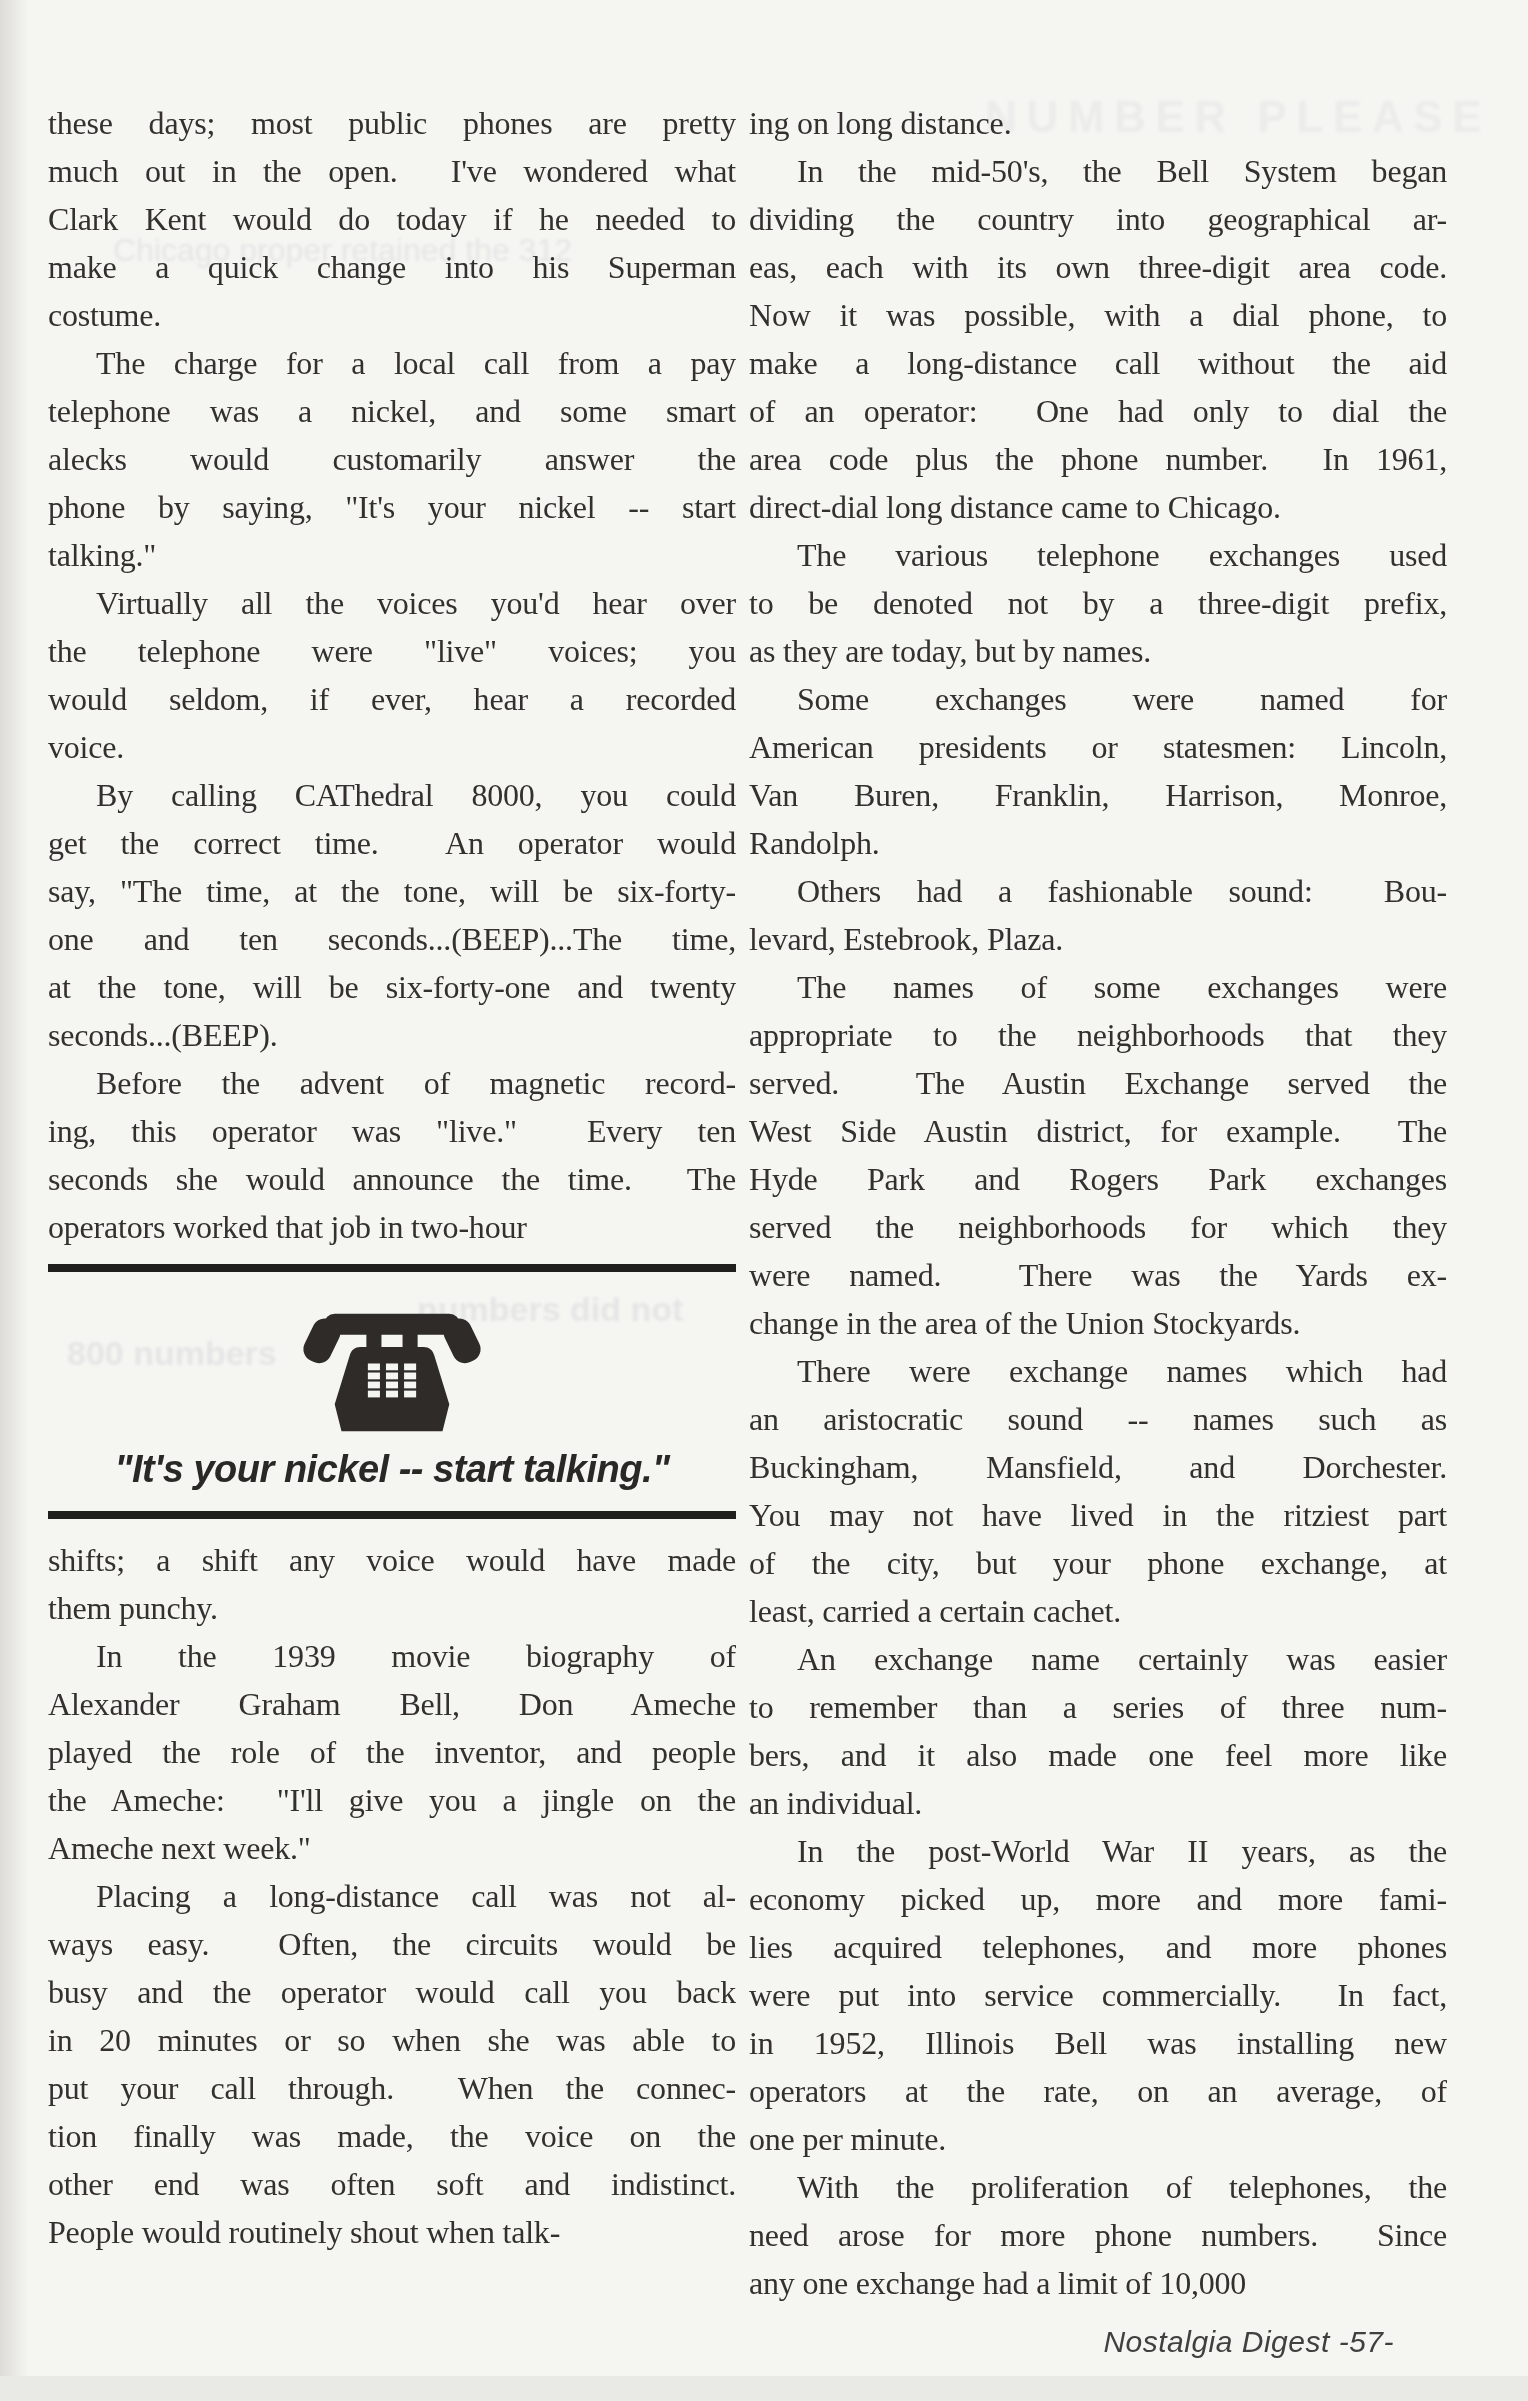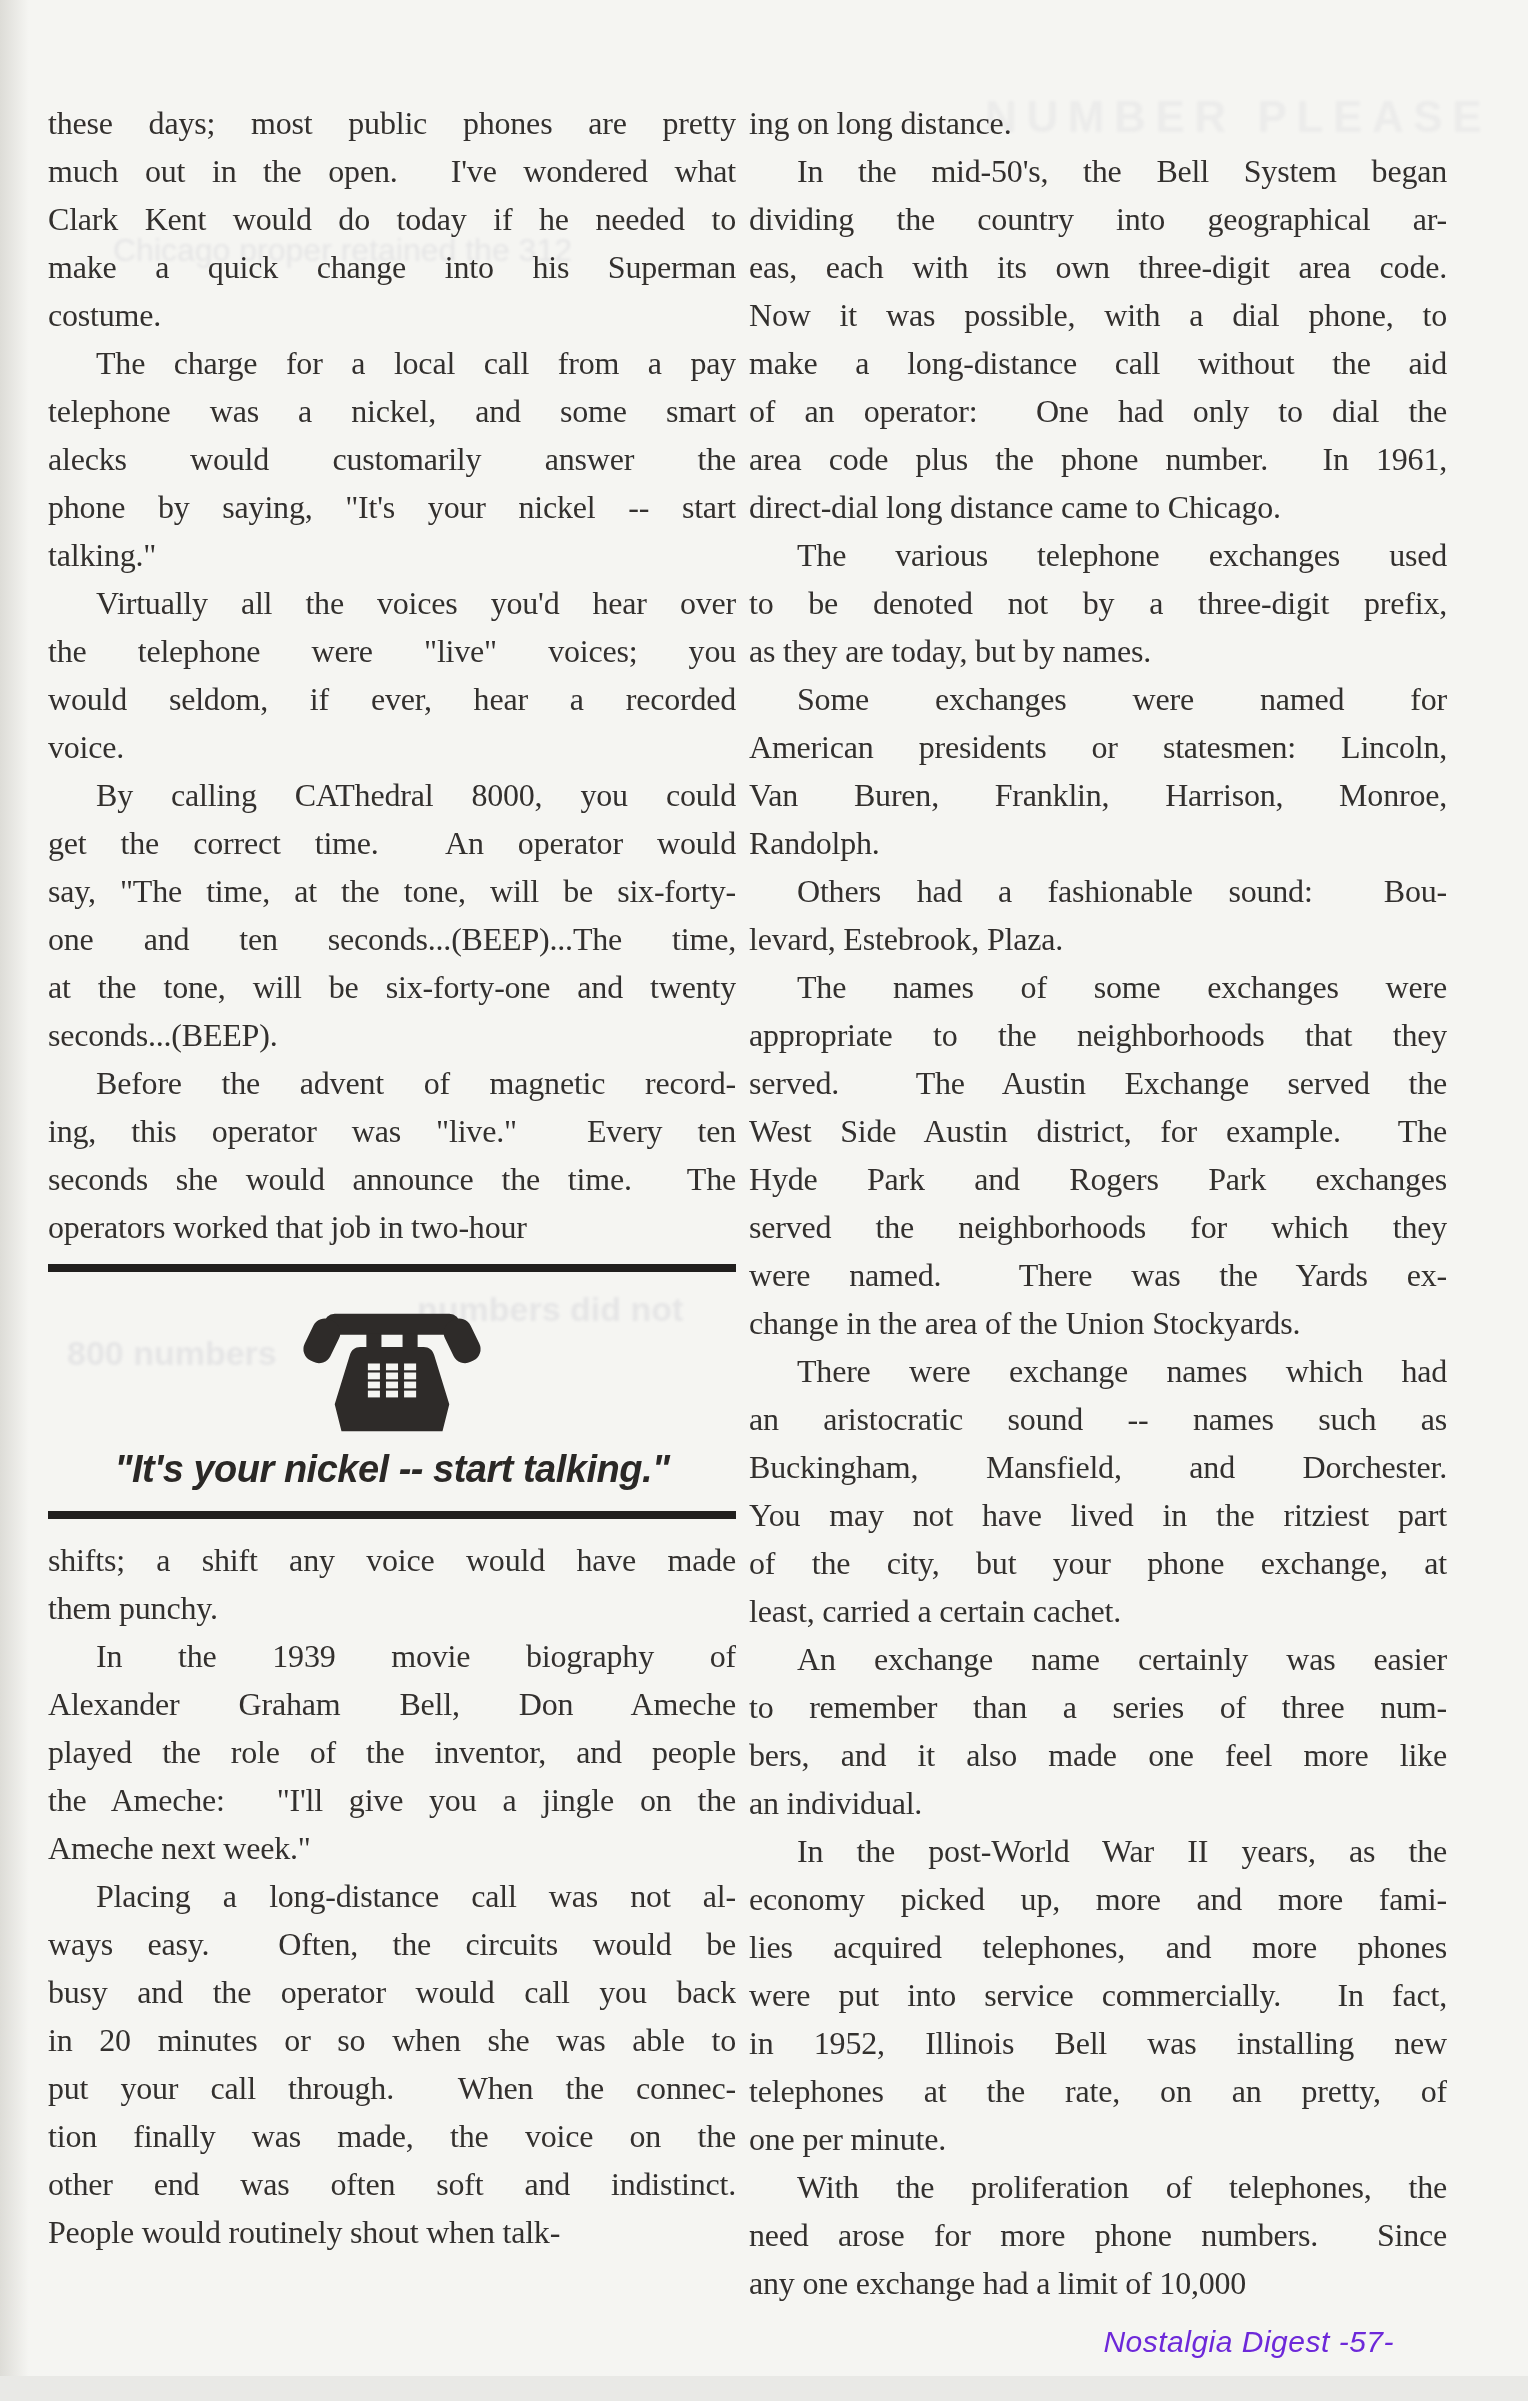--- a/index.html
+++ b/index.html
@@ -43,21 +43,21 @@
     margin-top:1.9px;line-height:50px;height:50px;
     font-family:"Liberation Sans","DejaVu Sans",sans-serif;
     font-style:italic;font-weight:bold;
     font-size:38px;letter-spacing:-0.5px;
     color:#2a2826;text-align:center;
   }
   .footer{
     position:absolute;top:2325px;right:134px;
     font-family:"Liberation Sans","DejaVu Sans",sans-serif;
     font-style:italic;font-weight:500;
-    font-size:30px;color:#6d28d9;letter-spacing:0.5px;
+    font-size:30px;color:#404040;letter-spacing:0.5px;
   }
   
   .ghost{
     position:absolute;
     font-family:"Liberation Sans","DejaVu Sans",sans-serif;
     color:#5d5d7a;filter:blur(1.4px);
     pointer-events:none;white-space:nowrap;
   }
   .ghost-1{left:985px;top:92px;font-size:44px;font-weight:bold;letter-spacing:9.6px;opacity:.06;}
   .ghost-2{left:113px;top:232px;font-size:32px;opacity:.10;}
@@ -222,21 +222,21 @@
         <div class="line">to remember than a series of three num-</div>
         <div class="line">bers, and it also made one feel more like</div>
         <div class="line last">an individual.</div>
       </div>
       <div class="para">
         <div class="line indent">In the post-World War II years, as the</div>
         <div class="line">economy picked up, more and more fami-</div>
         <div class="line">lies acquired telephones, and more phones</div>
         <div class="line">were put into service commercially.  In fact,</div>
         <div class="line">in 1952, Illinois Bell was installing new</div>
-        <div class="line">telephones at the rate, on an pretty, of</div>
+        <div class="line">operators at the rate, on an average, of</div>
         <div class="line last">one per minute.</div>
       </div>
       <div class="para">
         <div class="line indent">With the proliferation of telephones, the</div>
         <div class="line">need arose for more phone numbers.  Since</div>
         <div class="line last">any one exchange had a limit of 10,000</div>
       </div>
     </div>
 
   <div class="footer">Nostalgia Digest -57-</div>

